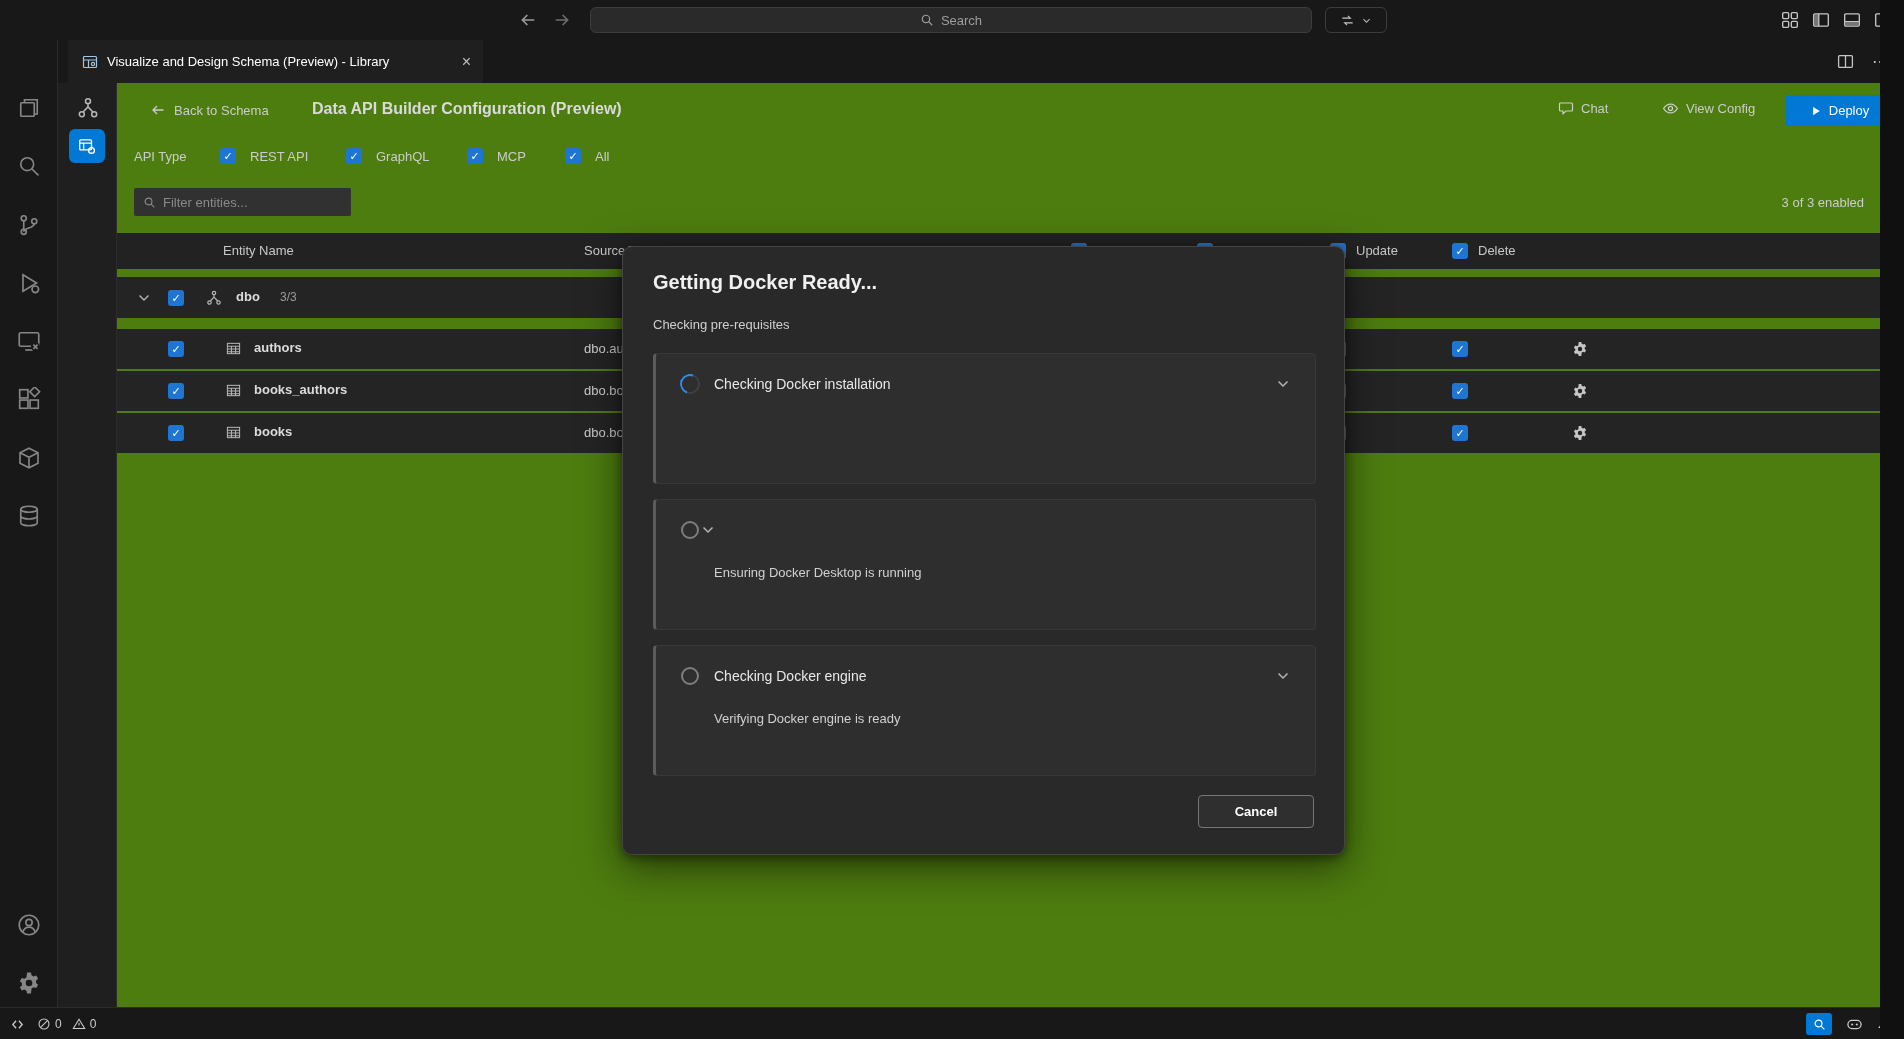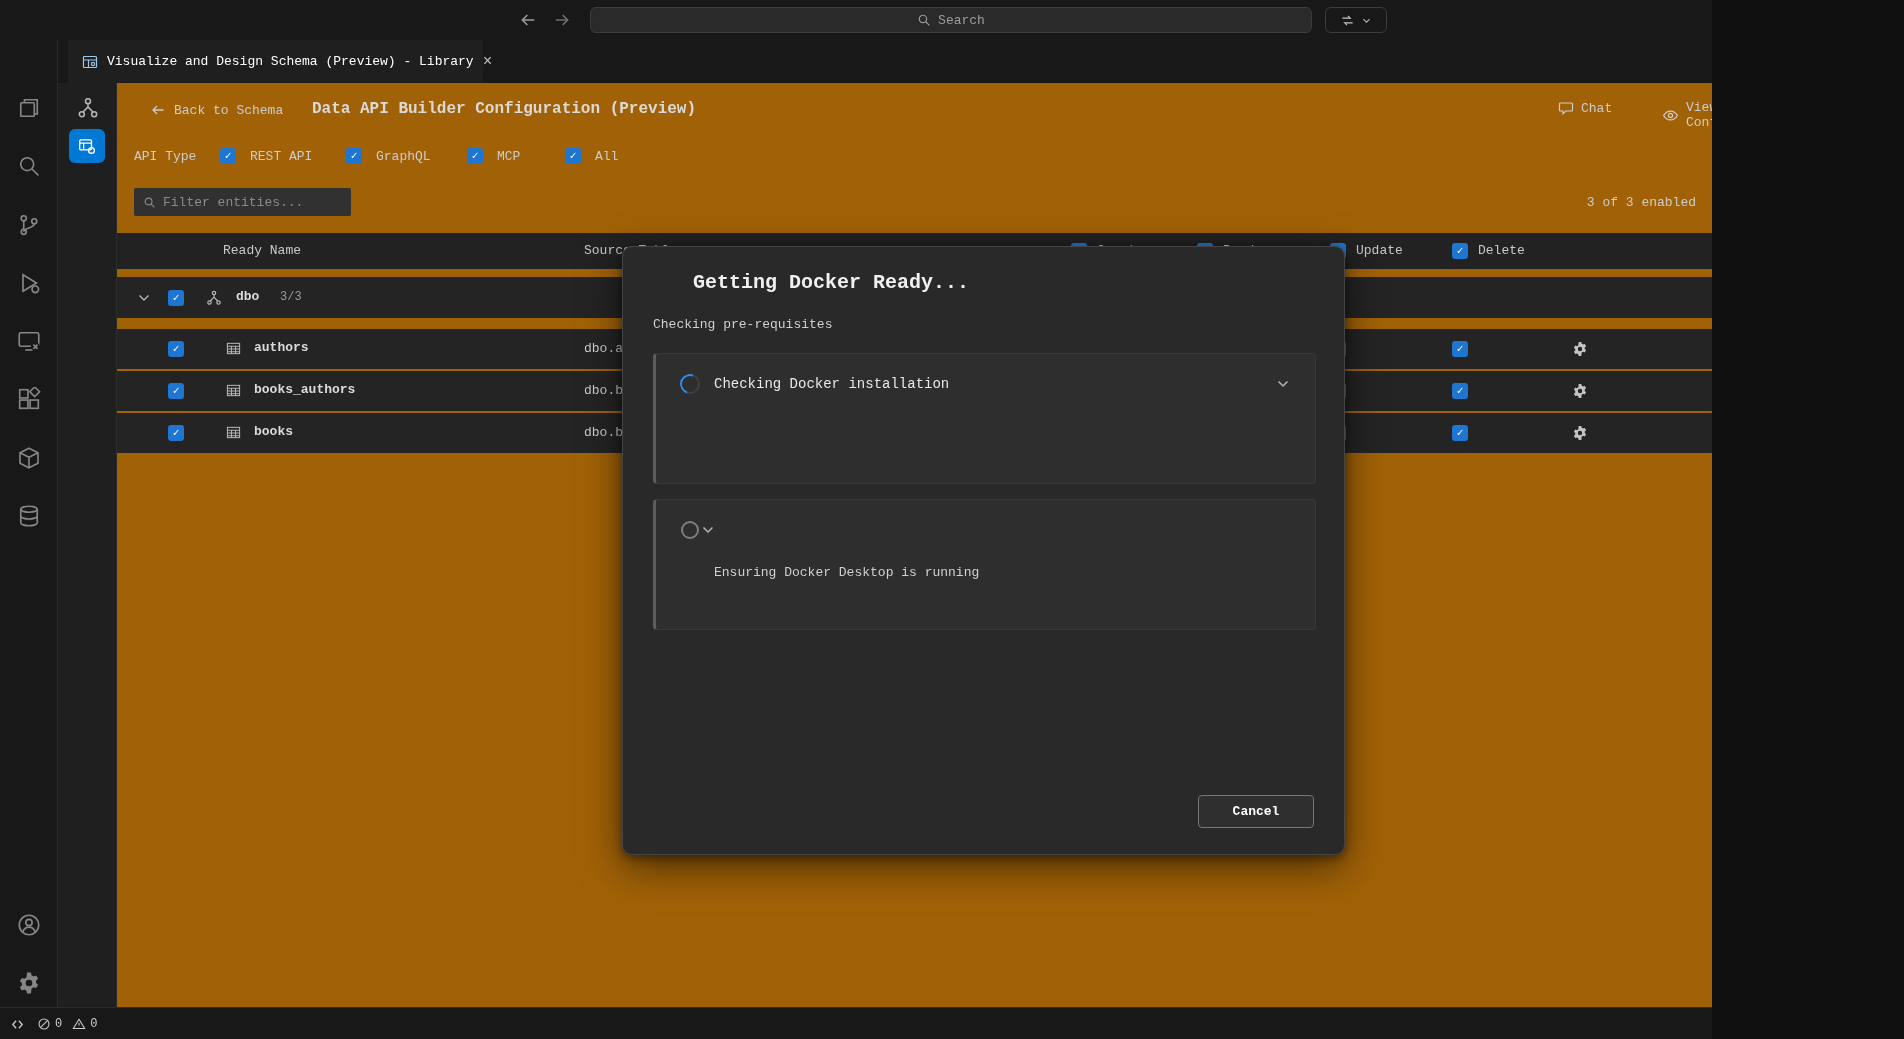--- a/index.html
+++ b/index.html
@@ -1,18 +1,18 @@
 <!DOCTYPE html>
 <html><head>
 <meta charset="utf-8">
 <style>
   * { margin:0; padding:0; box-sizing:border-box; }
   html,body { background:#101010; }
   body { font-family:"Liberation Sans","DejaVu Sans",sans-serif; color:#cccccc; }
-  .screen { position:relative; width:1712px; height:1039px; background:#a16207; overflow:hidden;font-family:Liberation Mono, monospace; }
+  .screen { position:relative; width:1880px; height:1039px; background:#4d7c0f; overflow:hidden; }
   .abs { position:absolute; }
   svg { display:block; }
 
   
   .titlebar { position:absolute; left:0; top:0; width:1904px; height:40px; background:#181818; }
   .nav-arrow { position:absolute; top:10px; width:20px; height:20px; color:#9a9a9a; }
   .nav-arrow.fwd { color:#6e6e6e; }
   .cmd-center { position:absolute; left:590px; top:7px; width:722px; height:26px; background:#2a2a2a;
     border:1px solid #3c3c3c; border-radius:6px; display:flex; align-items:center; justify-content:center;
     gap:7px; color:#9d9d9d; font-size:13px; cursor:pointer; }
@@ -72,21 +72,21 @@
   .grow { position:absolute; left:117px; top:277px; width:1787px; height:41px; background:#242424; cursor:pointer; }
   .trow { position:absolute; left:117px; width:1787px; height:40px; background:#242424; cursor:pointer; }
   .rowtxt { position:absolute; font-size:13px; color:#cccccc; white-space:nowrap; }
   .ename { font-weight:bold; color:#dcdcdc; }
   .icon16 { position:absolute; width:16px; height:16px; color:#b5b5b5; }
   .gear-btn { position:absolute; left:1455px; width:16px; height:16px; color:#c5c5c5; cursor:pointer; }
 
   
   .modal { position:absolute; left:622px; top:246px; width:723px; height:609px; background:#292929;
     border:1px solid #454545; border-radius:10px; box-shadow:0 12px 40px rgba(0,0,0,.55), 0 3px 10px rgba(0,0,0,.4); }
-  .modal-title { position:absolute; left:30px; top:24px; font-size:20px; font-weight:bold; color:#f0f0f0;margin-left:40px; }
+  .modal-title { position:absolute; left:30px; top:24px; font-size:20px; font-weight:bold; color:#f0f0f0; }
   .modal-sub { position:absolute; left:30px; top:70px; font-size:13px; color:#cfcfcf; }
   .step-card { position:absolute; left:30px; width:663px; height:131px; background:#2e2e2e;
     border:1px solid #383838; border-left:3px solid #5c5c5c; border-radius:4px; padding:20px 24px 0 24px; }
   .step-head { display:flex; align-items:center; cursor:pointer; }
   .step-title { margin-left:14px; font-size:14px; color:#e8e8e8; flex:1; }
   .step-desc { margin:25px 0 0 34px; font-size:13px; color:#d0d0d0; }
   .spinner { width:20px; height:20px; border-radius:50%; border:2.5px solid #3f3f3f;
     border-top-color:#2e8ef0; border-left-color:#2e8ef0; transform:rotate(-25deg); flex:0 0 auto; }
   .pending-circle { width:18px; height:18px; margin:1px; border-radius:50%; border:2px solid #7e7e7e; flex:0 0 auto; }
   .chev { color:#b4b4b4; }
@@ -335,21 +335,21 @@
       <svg viewBox="0 0 16 16" width="13" height="13" fill="none" stroke="currentColor" stroke-width="1.4">
           <circle cx="6.8" cy="6.8" r="4.2"></circle>
           <path d="M10 10l4 4"></path>
         </svg>
     </span>
     <input type="text" placeholder="Filter entities..." style="">
   </div>
   <div class="enabled-summary">3 of 3 enabled</div>
 
   <div class="thead">
-    <span class="col" style="left:106px">Ready Name</span>
+    <span class="col" style="left:106px">Entity Name</span>
     <span class="col" style="left:467px">Source Table</span>
     <span class="cb" style="left:954px; top:10px"></span>
     <span class="col" style="left:980px">Create</span>
     <span class="cb" style="left:1080px; top:10px"></span>
     <span class="col" style="left:1106px">Read</span>
     <span class="cb" style="left:1213px; top:10px"></span>
     <span class="col" style="left:1239px">Update</span>
     <span class="cb" style="left:1335px; top:10px"></span>
     <span class="col" style="left:1361px">Delete</span>
   </div>
@@ -457,20 +457,32 @@
         <span class="pending-circle"></span>
         <span class="chev">
           <svg viewBox="0 0 16 16" width="16" height="16" fill="none" stroke="currentColor" stroke-width="1.5">
               <path d="M3.5 5.5L8 10l4.5-4.5"></path>
             </svg>
         </span>
       </div>
       <div class="step-desc">Ensuring Docker Desktop is running</div>
     </div>
 
+    <div class="step-card" style="top:398px">
+      <div class="step-head">
+        <span class="pending-circle"></span>
+        <span class="step-title">Checking Docker engine</span>
+        <span class="chev">
+          <svg viewBox="0 0 16 16" width="16" height="16" fill="none" stroke="currentColor" stroke-width="1.5">
+              <path d="M3.5 5.5L8 10l4.5-4.5"></path>
+            </svg>
+        </span>
+      </div>
+      <div class="step-desc">Verifying Docker engine is ready</div>
+    </div>
 
     <button class="cancel-btn">Cancel</button>
   </div>
 
   <div class="statusbar">
     <div class="sb-left">
       <span class="sb-item">
         <svg viewBox="0 0 16 16" width="15" height="15" fill="none" stroke="currentColor" stroke-width="1.4">
             <path d="M6.5 4L3 8l3.5 4M9.5 4L13 8l-3.5 4"></path>
           </svg>

